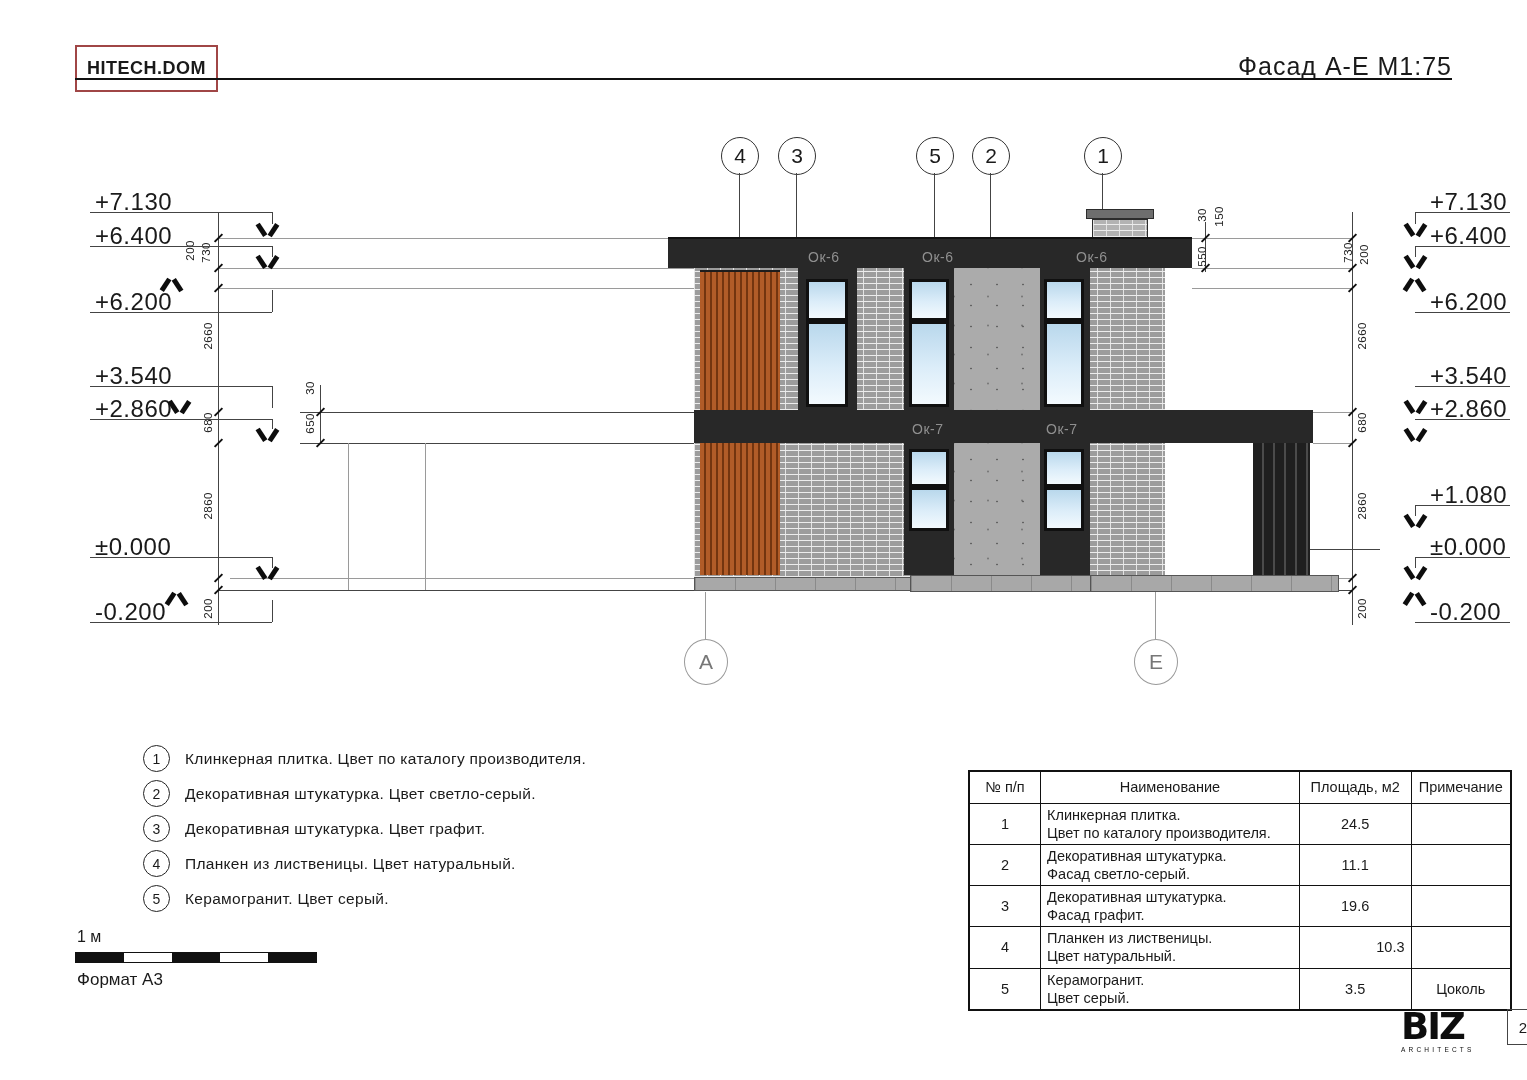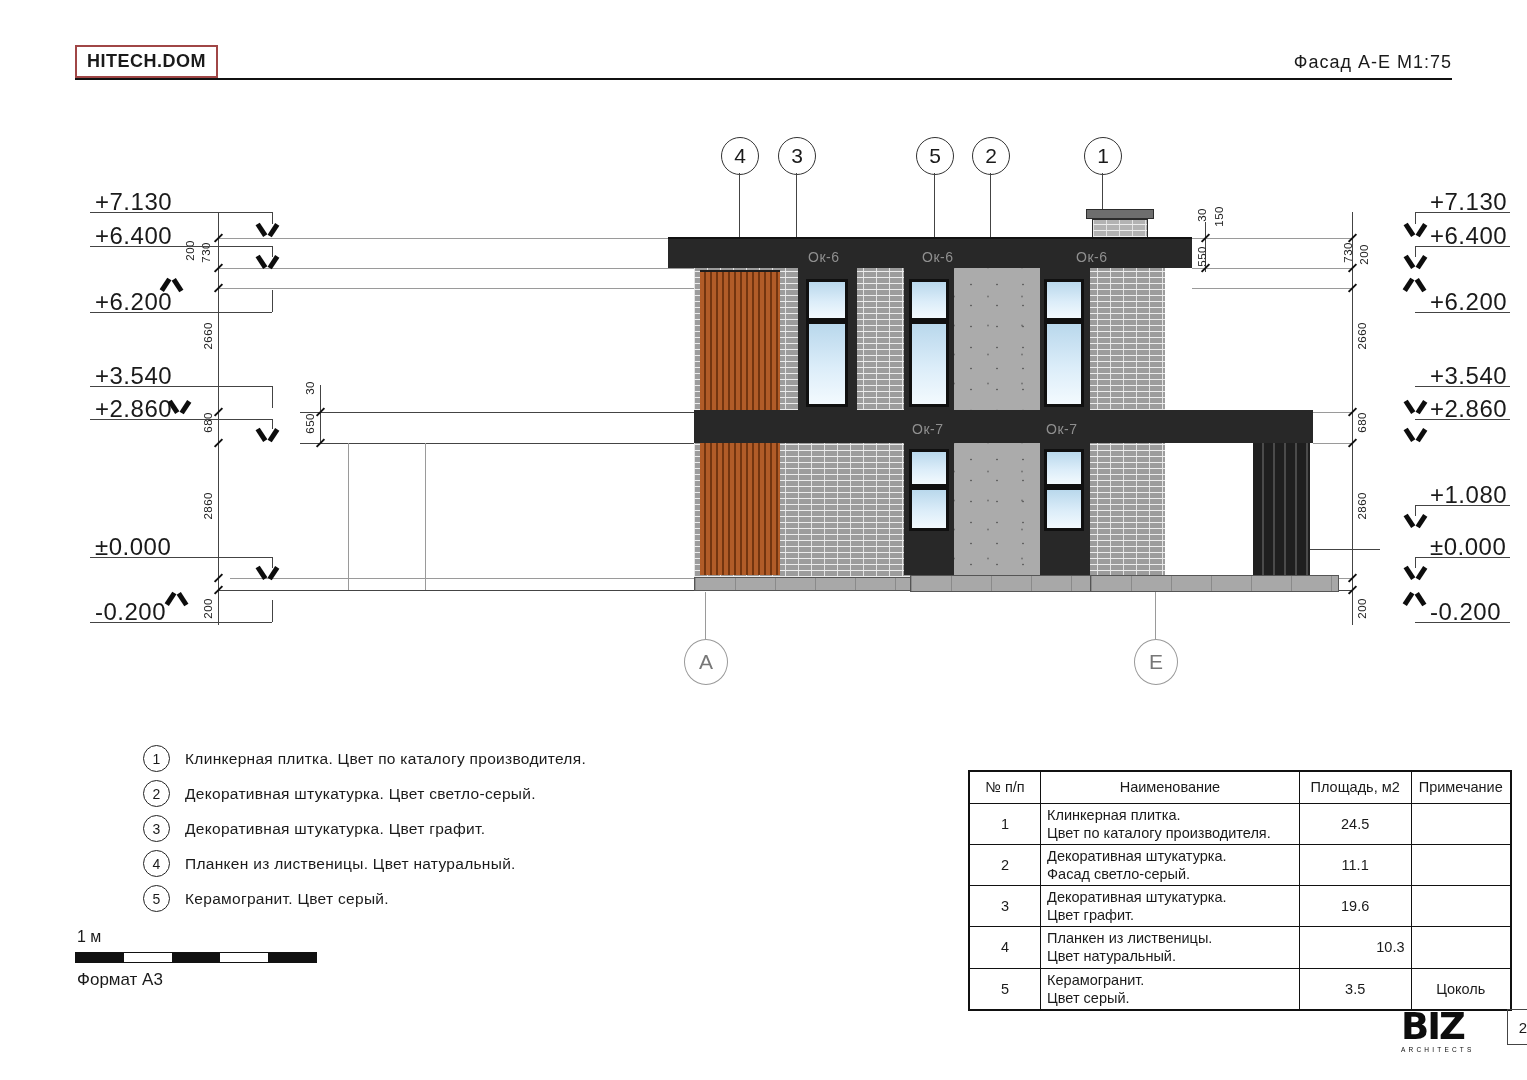--- a/index.html
+++ b/index.html
@@ -53,22 +53,22 @@
            font-family:"DejaVu Sans",sans-serif;line-height:1;}
   .bizsub{position:absolute;font-size:6.5px;letter-spacing:3.2px;color:#0d0d0d;}
   .pagebox{position:absolute;width:38px;height:34px;border:1.6px solid #444;display:flex;
            align-items:center;justify-content:center;font-size:15px;}
 </style>
 </head>
 <body>
 
 <div class="page">
 
-  <div class="abs" style="left:75px;top:45px;border:2.5px solid #a04646;padding:4px 10px;font-weight:bold;font-size:18px;letter-spacing:.5px;">HITECH.DOM</div>
-  <div class="abs" style="right:75px;top:52px;font-size:18px;letter-spacing:1px;">Фасад А-Е М1:75</div>
+  <div class="abs" style="left:75px;top:45px;border:2.5px solid #a04646;padding:11px 10px;font-weight:bold;font-size:18px;letter-spacing:.5px;">HITECH.DOM</div>
+  <div class="abs" style="right:75px;top:52px;font-size:25px;letter-spacing:1px;">Фасад А-Е М1:75</div>
   <div class="hl strong" style="left:75px;top:78px;width:1377px;"></div>
 
   <div class="callout" style="left:721px;top:137px;">4</div>
   <div class="callout" style="left:778px;top:137px;">3</div>
   <div class="callout" style="left:916px;top:137px;">5</div>
   <div class="callout" style="left:972px;top:137px;">2</div>
   <div class="callout" style="left:1084px;top:137px;">1</div>
 
   <div class="vl" style="left:739px;top:173px;height:165px;"></div>
   <div class="vl" style="left:796px;top:173px;height:80px;"></div>
@@ -311,21 +311,21 @@
       <td class="cellname">
         <span>Декоративная штукатурка.</span><br>
         <span>Фасад светло-серый.</span></td>
       <td style="text-align:center;">11.1</td>
       <td style="text-align:center;"></td>
     </tr>
     <tr style="height:35px;">
       <td style="text-align:center;">3</td>
       <td class="cellname">
         <span>Декоративная штукатурка.</span><br>
-        <span>Цвет графит.</span></td>
+        <span>Фасад графит.</span></td>
       <td style="text-align:center;">19.6</td>
       <td style="text-align:center;"></td>
     </tr>
     <tr style="height:35px;">
       <td style="text-align:center;">4</td>
       <td class="cellname">
         <span>Планкен из лиственицы.</span><br>
         <span>Цвет натуральный.</span></td>
       <td style="text-align:right;">10.3</td>
       <td style="text-align:center;"></td>

